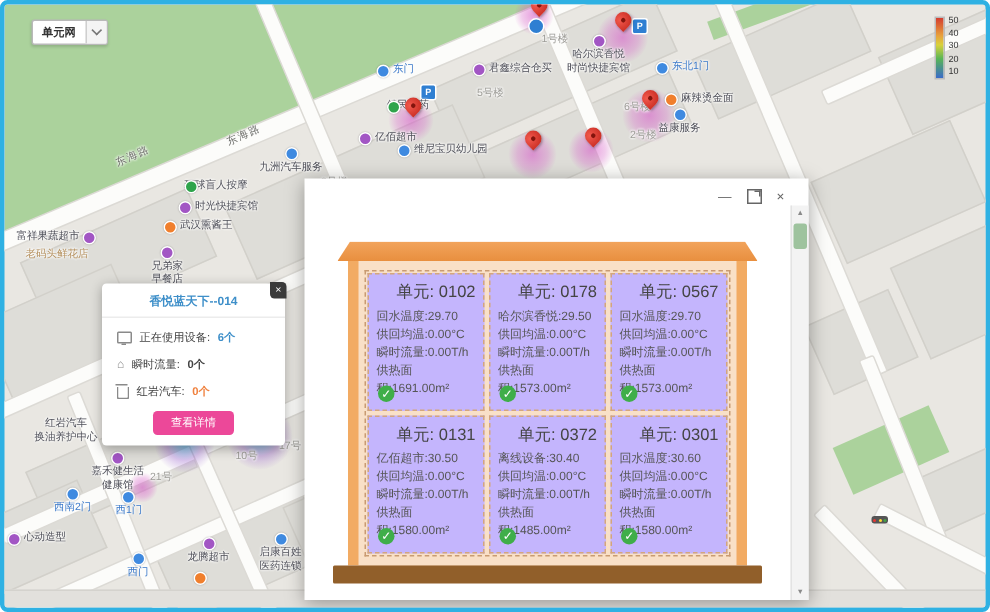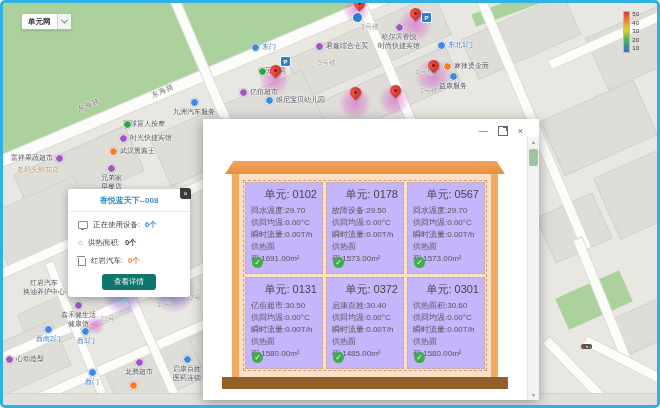--- a/index.html
+++ b/index.html
@@ -44,21 +44,21 @@
   .infow-title{font-size:8px;font-weight:bold;color:#3e8fc9;text-align:center;padding:6px 4px 5px;border-bottom:1px solid #ececec;}
   .infow-row{display:flex;align-items:center;gap:5px;padding:0 0 0 10px;margin:8px 0;font-size:7.5px;color:#444;text-align:right;}
   .infow-row .val{font-weight:bold;}
   .v-blue{color:#3e8fc9;}.v-dark{color:#444;}.v-orange{color:#f0823f;}
   .ic{flex:none;}
   .ic-monitor{width:8px;height:6px;border:1px solid #8a8a8a;border-radius:1px;position:relative;}
   .ic-monitor::after{content:'';position:absolute;left:2px;bottom:-2px;width:3px;height:1px;background:#8a8a8a;}
   .ic-home{font-size:8px;color:#8a8a8a;line-height:8px;}
   .ic-trash{width:6px;height:7px;border:1px solid #8a8a8a;border-top:none;border-radius:0 0 1px 1px;position:relative;margin-top:2px;}
   .ic-trash::before{content:'';position:absolute;top:-2px;left:-2px;width:8px;height:1px;background:#8a8a8a;}
-  .detail-btn{display:block;margin:6px auto 0;background:#0f766e;color:#fff;font-size:7.5px;border:none;border-radius:3px;padding:3px 12px;cursor:pointer;}
+  .detail-btn{display:block;margin:6px auto 0;background:#ec4899;color:#fff;font-size:7.5px;border:none;border-radius:3px;padding:3px 12px;cursor:pointer;}
   
   .bottombar{position:absolute;left:0;right:0;bottom:0;height:11px;background:#e2e0dc;border-top:1px solid #d4d2cd;z-index:50;}
   
   .dialog{position:absolute;left:200px;top:116px;width:336px;height:281px;background:#fff;box-shadow:0 2px 12px rgba(0,0,0,.35);z-index:100;}
   .win-controls{position:absolute;top:7px;right:16px;display:flex;gap:10px;align-items:center;color:#666;}
   .win-min{font-size:9px;line-height:9px;cursor:pointer;}
   .win-restore{width:8px;height:8px;border:1px solid #666;position:relative;cursor:pointer;}
   .win-restore::after{content:'';position:absolute;top:0;right:0;width:3px;height:3px;border-top:1px solid #666;border-right:1px solid #666;}
   .win-close{font-size:9px;line-height:9px;cursor:pointer;}
   .scrollbar{position:absolute;top:18px;bottom:0;right:0;width:11px;background:#f3f3f3;border-left:1px solid #e3e3e3;z-index:5;}
@@ -289,29 +289,29 @@
       <span>50</span>
       <span>40</span>
       <span>30</span>
       <span>20</span>
       <span>10</span>
     </div>
   </div>
 
   <div class="infow">
     <div class="infow-close">×</div>
-    <div class="infow-title">香悦蓝天下--008</div>
+    <div class="infow-title">香悦蓝天下--014</div>
     <div class="infow-row">
       <span class="ic ic-monitor"></span>
       <span>正在使用设备:</span>
       <span class="val v-blue">6个</span>
     </div>
     <div class="infow-row">
       <span class="ic ic-home">⌂</span>
-      <span>供热面积:</span>
+      <span>瞬时流量:</span>
       <span class="val v-dark">0个</span>
     </div>
     <div class="infow-row">
       <span class="ic ic-trash"></span>
       <span>红岩汽车:</span>
       <span class="val v-orange">0个</span>
     </div>
     <button class="detail-btn">查看详情</button>
   </div>
 
@@ -335,21 +335,21 @@
               <div class="card-title">单元: 0102</div>
               <div class="card-line">回水温度:29.70</div>
               <div class="card-line">供回均温:0.00°C</div>
               <div class="card-line">瞬时流量:0.00T/h</div>
               <div class="card-line">供热面积:1691.00m²</div>
               <div class="check"></div>
             </div>
 
             <div class="card">
               <div class="card-title">单元: 0178</div>
-              <div class="card-line">故障设备:29.50</div>
+              <div class="card-line">哈尔滨香悦:29.50</div>
               <div class="card-line">供回均温:0.00°C</div>
               <div class="card-line">瞬时流量:0.00T/h</div>
               <div class="card-line">供热面积:1573.00m²</div>
               <div class="check"></div>
             </div>
 
             <div class="card">
               <div class="card-title">单元: 0567</div>
               <div class="card-line">回水温度:29.70</div>
               <div class="card-line">供回均温:0.00°C</div>
@@ -362,30 +362,30 @@
               <div class="card-title">单元: 0131</div>
               <div class="card-line">亿佰超市:30.50</div>
               <div class="card-line">供回均温:0.00°C</div>
               <div class="card-line">瞬时流量:0.00T/h</div>
               <div class="card-line">供热面积:1580.00m²</div>
               <div class="check"></div>
             </div>
 
             <div class="card">
               <div class="card-title">单元: 0372</div>
-              <div class="card-line">启康百姓:30.40</div>
+              <div class="card-line">离线设备:30.40</div>
               <div class="card-line">供回均温:0.00°C</div>
               <div class="card-line">瞬时流量:0.00T/h</div>
               <div class="card-line">供热面积:1485.00m²</div>
               <div class="check"></div>
             </div>
 
             <div class="card">
               <div class="card-title">单元: 0301</div>
-              <div class="card-line">供热面积:30.60</div>
+              <div class="card-line">回水温度:30.60</div>
               <div class="card-line">供回均温:0.00°C</div>
               <div class="card-line">瞬时流量:0.00T/h</div>
               <div class="card-line">供热面积:1580.00m²</div>
               <div class="check"></div>
             </div>
 
           </div>
         </div>
       </div>
       <div class="hbase"></div>

